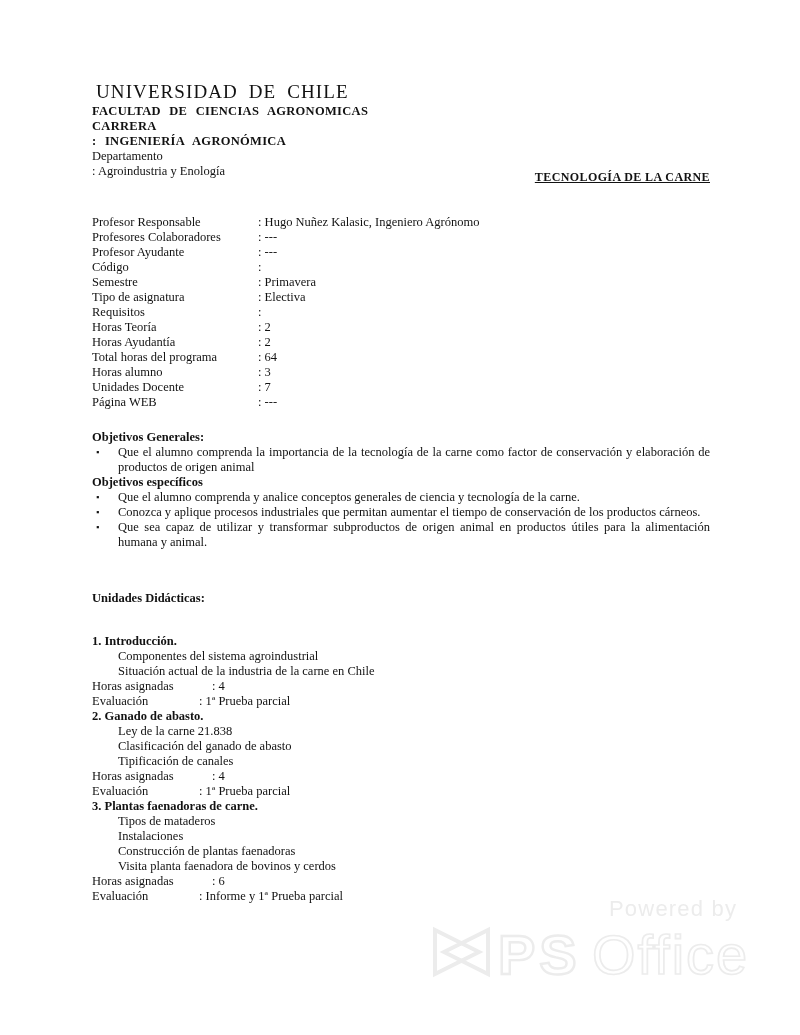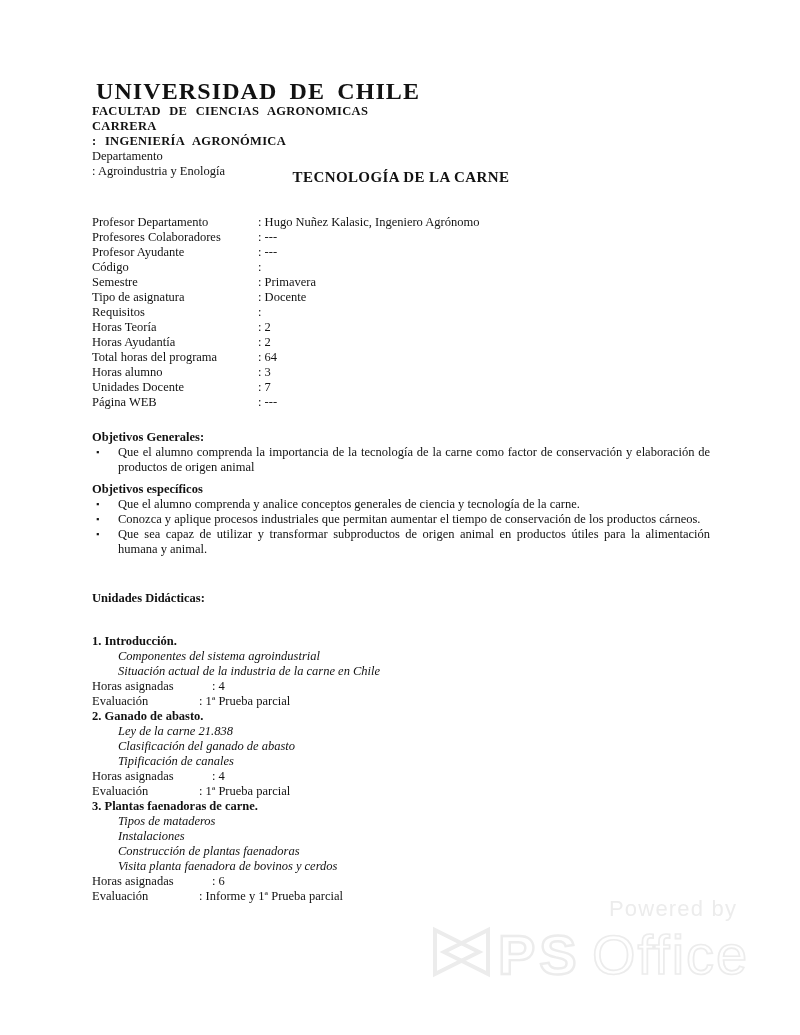--- a/index.html
+++ b/index.html
@@ -4,43 +4,43 @@
 <style>
   html,body{margin:0;padding:0;background:#ffffff;}
   .page{
     position:relative;width:800px;height:1035px;background:#ffffff;overflow:hidden;
     font-family:"Liberation Serif","DejaVu Serif",serif;
     font-size:12.5px;line-height:15px;color:#121212;
   }
   .abs{position:absolute;left:92px;width:618px;}
 
   
-  .univ{font-size:24px;line-height:25px;font-weight:bold;letter-spacing:1.1px;word-spacing:5px;padding-left:4px;}
+  .univ{font-size:19px;line-height:25px;font-weight:normal;letter-spacing:1.1px;word-spacing:5px;padding-left:4px;}
   .boldline{font-weight:bold;letter-spacing:0.3px;word-spacing:5px;}
   .hrow{display:flex;flex-direction:column;}
   .hlabel{width:92px;flex:none;}
   .hval{white-space:nowrap;}
 
   
-  .title{text-align:center;font-weight:bold;font-size:15px;letter-spacing:0.4px;}
+  .title{text-align:right;font-weight:bold;font-size:12px;letter-spacing:0.4px;text-decoration:underline;}
 
   
   .irow{display:flex;}
   .ilabel{width:166px;flex:none;}
 
   
   .shead{font-weight:bold;}
   .brow{display:flex;padding-left:4px;}
   .bullet{width:22px;flex:none;font-size:9px;}
   .btext{flex:1;text-align:justify;}
-  .oe-head{margin-top:7px;}
+  .oe-head{margin-top:0;}
 
   
   .unit-title{font-weight:bold;}
-  .topic{padding-left:26px;font-style:italic;}
+  .topic{padding-left:26px;}
   .mrow{display:flex;}
   .mlabel-h{width:120px;flex:none;}
   .mlabel-e{width:107px;flex:none;}
 
   
   .powered{
     position:absolute;left:609px;top:896px;
     font-family:"Liberation Sans","DejaVu Sans",sans-serif;
     font-size:22px;line-height:26px;letter-spacing:1.2px;color:#ececec;
   }
@@ -61,42 +61,42 @@
     <div class="hrow">
       <span class="hlabel">Departamento</span>
       <span class="hval">: Agroindustria y Enología</span>
     </div>
   </header>
 
   <div class="abs title" style="top:170px">TECNOLOGÍA DE LA CARNE</div>
 
   <div class="abs" style="top:215px">
     <div class="irow">
-        <span class="ilabel">Profesor Departamento</span>
+        <span class="ilabel">Profesor Responsable</span>
         <span>: Hugo Nuñez Kalasic, Ingeniero Agrónomo</span>
       </div>
     <div class="irow">
         <span class="ilabel">Profesores Colaboradores</span>
         <span>: ---</span>
       </div>
     <div class="irow">
         <span class="ilabel">Profesor Ayudante</span>
         <span>: ---</span>
       </div>
     <div class="irow">
         <span class="ilabel">Código</span>
         <span>:</span>
       </div>
     <div class="irow">
         <span class="ilabel">Semestre</span>
         <span>: Primavera</span>
       </div>
     <div class="irow">
         <span class="ilabel">Tipo de asignatura</span>
-        <span>: Docente</span>
+        <span>: Electiva</span>
       </div>
     <div class="irow">
         <span class="ilabel">Requisitos</span>
         <span>:</span>
       </div>
     <div class="irow">
         <span class="ilabel">Horas Teoría</span>
         <span>: 2</span>
       </div>
     <div class="irow">

